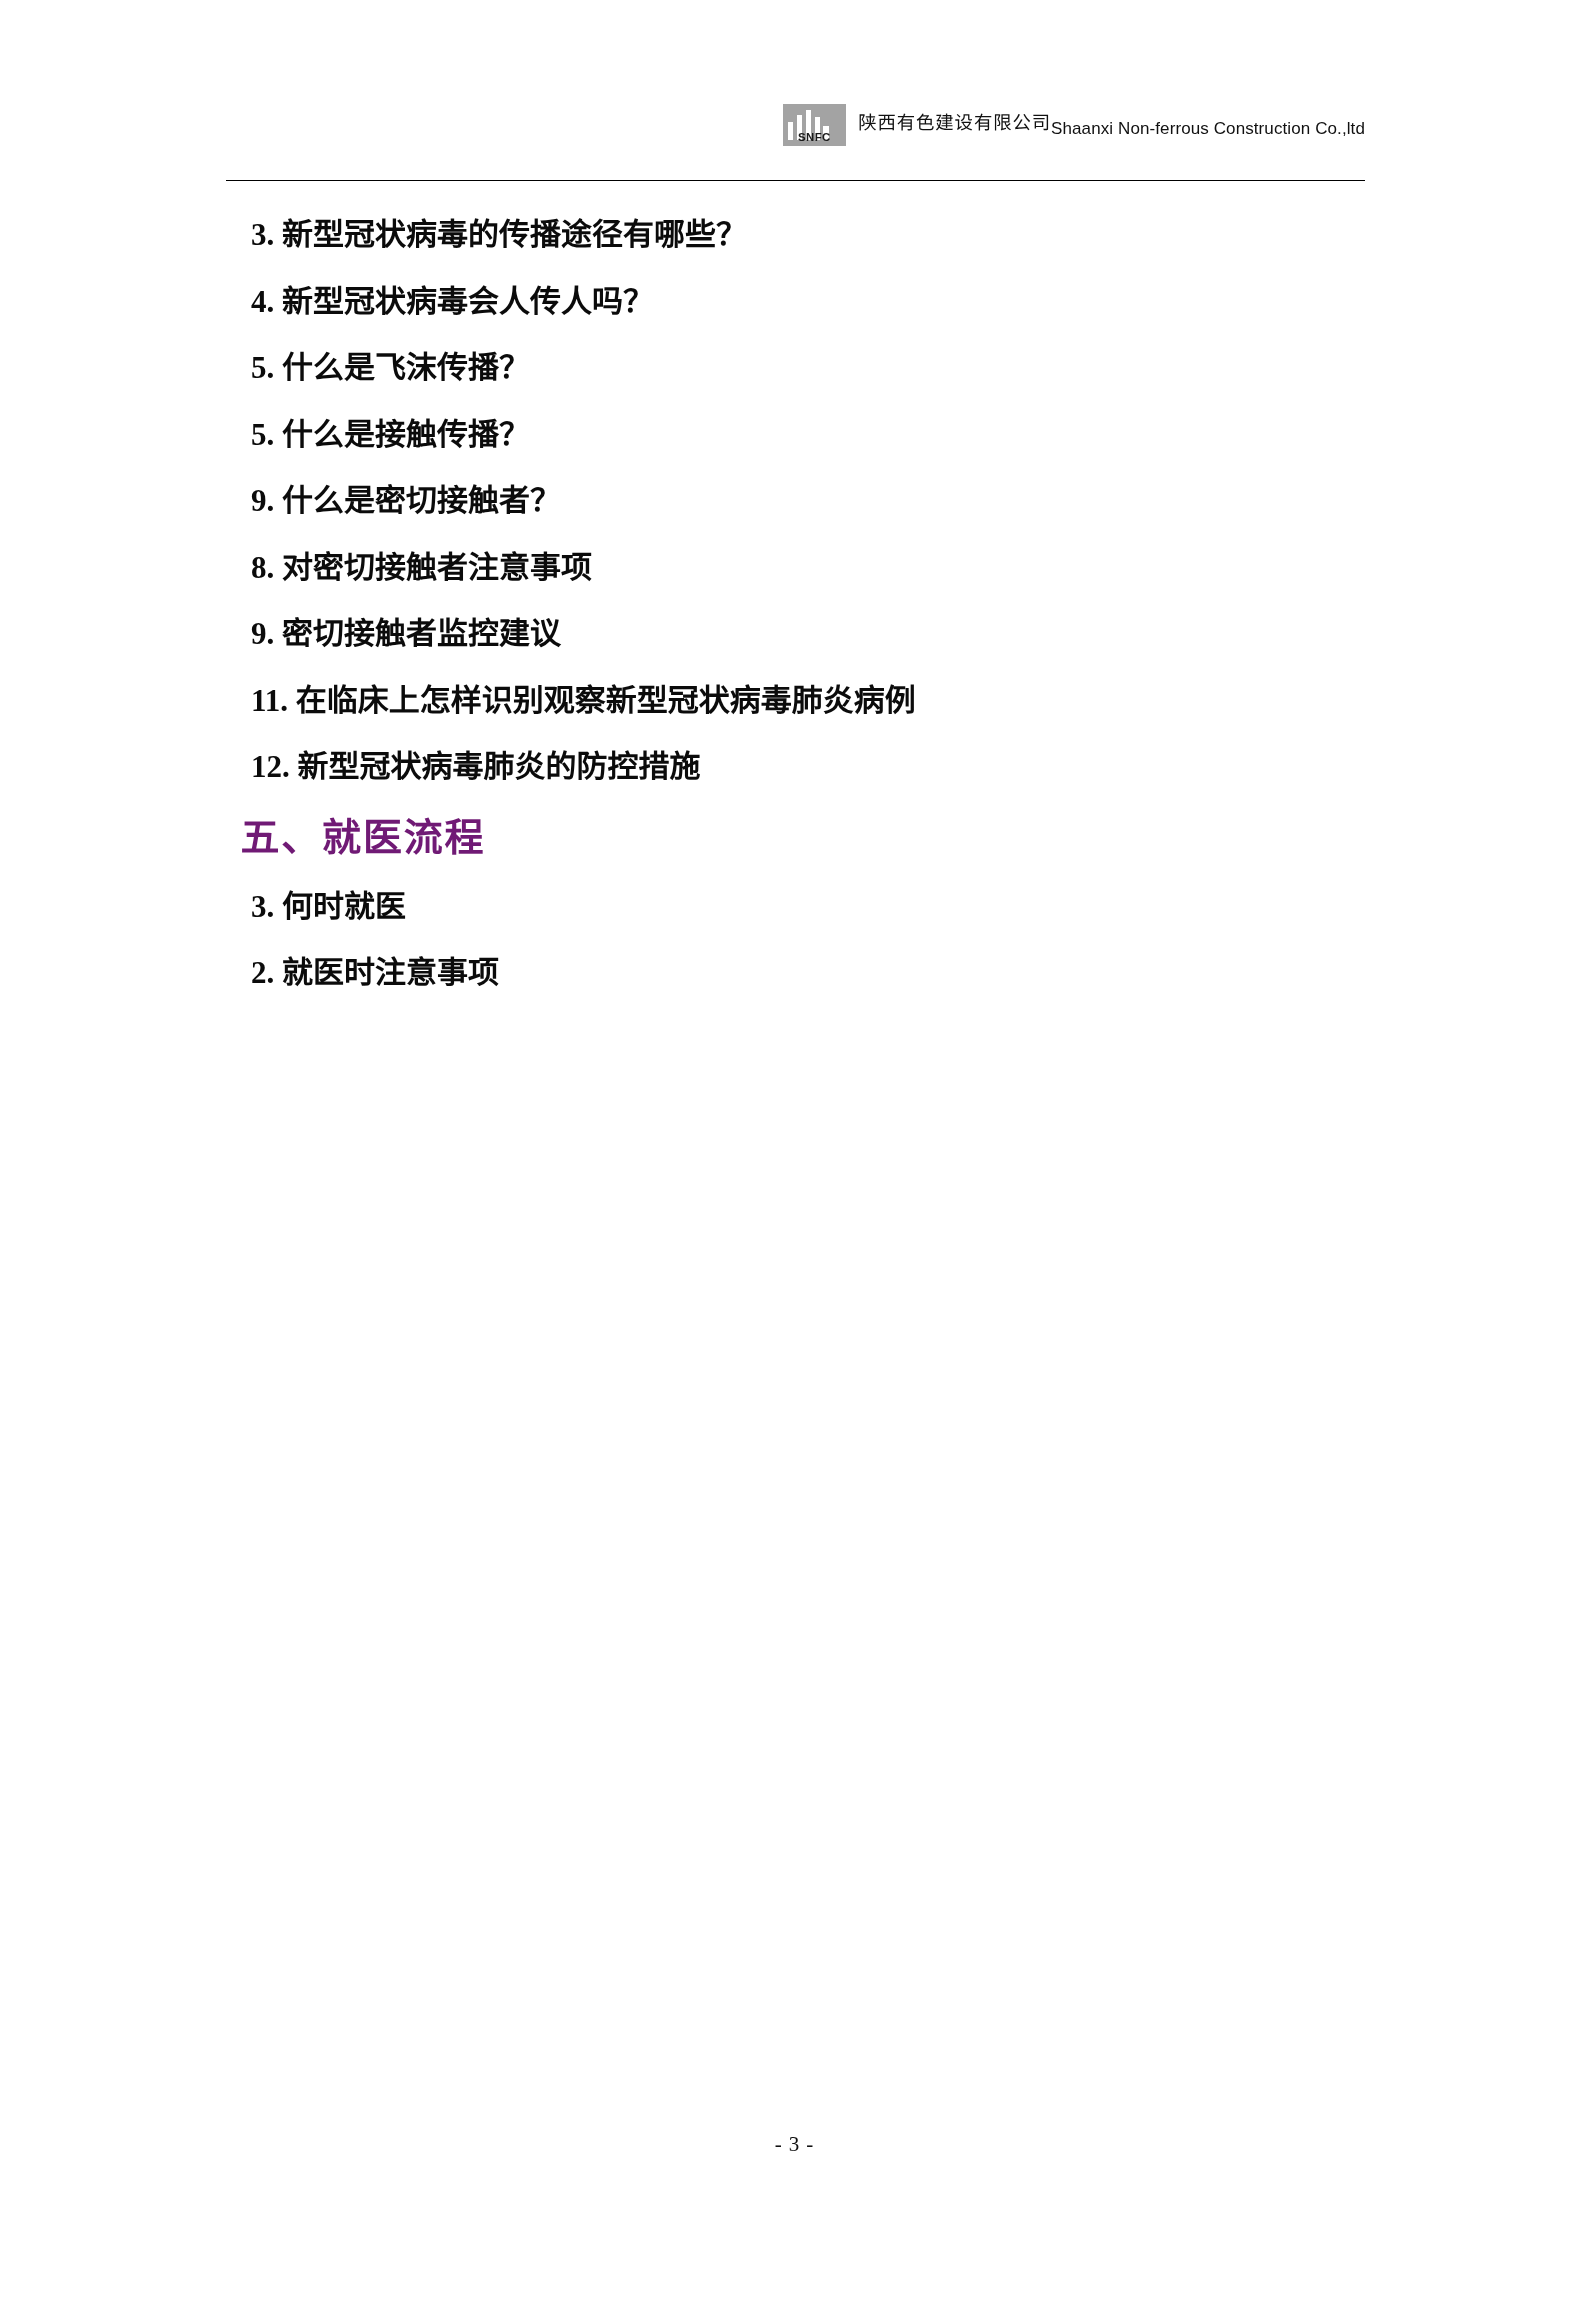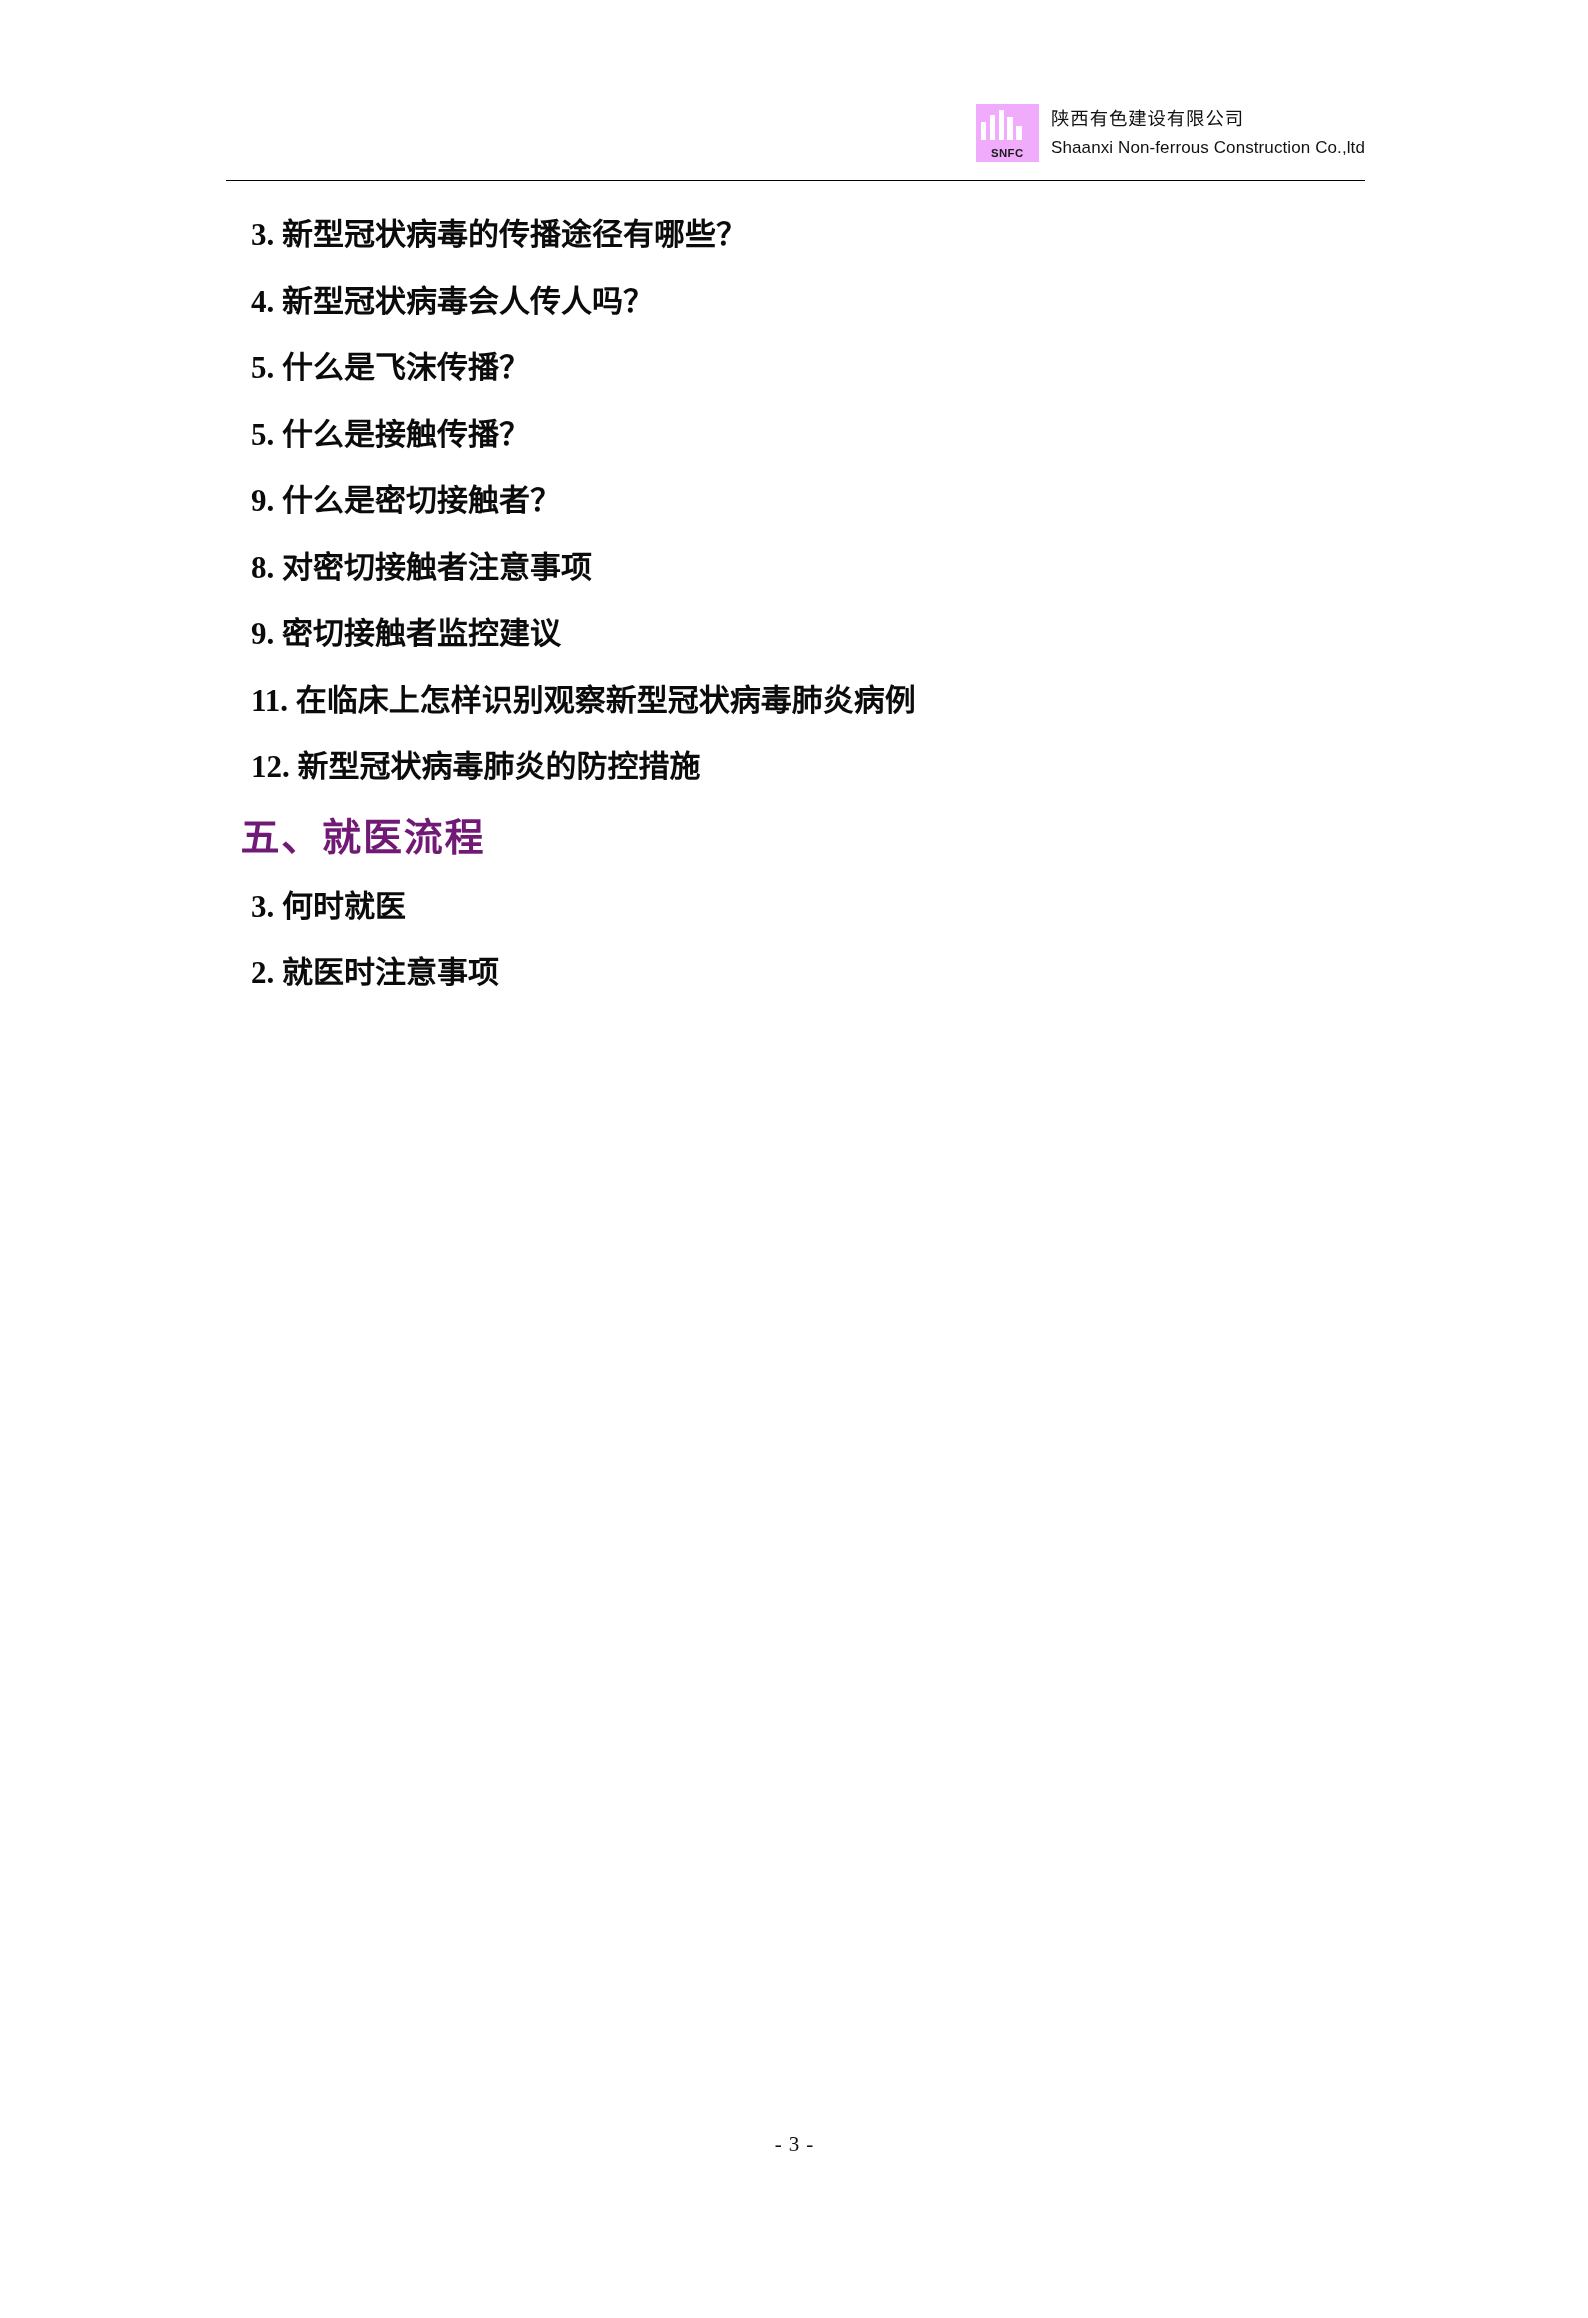--- a/index.html
+++ b/index.html
@@ -32,22 +32,22 @@
   .logo-block {
     position: absolute;
     right: 0;
     top: 0;
     display: flex;
     align-items: center;
     gap: 12.3px;
   }
   .logo-mark {
     width: 63px;
-    height: 58px;
-    background: #f0abfc;
+    height: 42px;
+    background: #a3a3a3;
     position: relative;
     display: block;
   }
   .logo-mark .bars {
     position: absolute;
     left: 5.3px;
     top: 3.5px;
     width: 53px;
     height: 32px;
     display: flex;
@@ -71,21 +71,21 @@
     width: 63px;
     text-align: center;
     font-family: "Liberation Sans", sans-serif;
     font-weight: bold;
     font-size: 11.4px;
     color: #1a1a1a;
     letter-spacing: 0.4px;
   }
   .logo-text {
     display: flex;
-    flex-direction: column;
+    flex-direction: row;
     justify-content: center;
     line-height: 1.25;
   }
   .logo-cn {
     font-family: "Liberation Sans", sans-serif;
     font-size: 18.4px;
     color: #111111;
     letter-spacing: 0.9px;
   }
   .logo-en {

